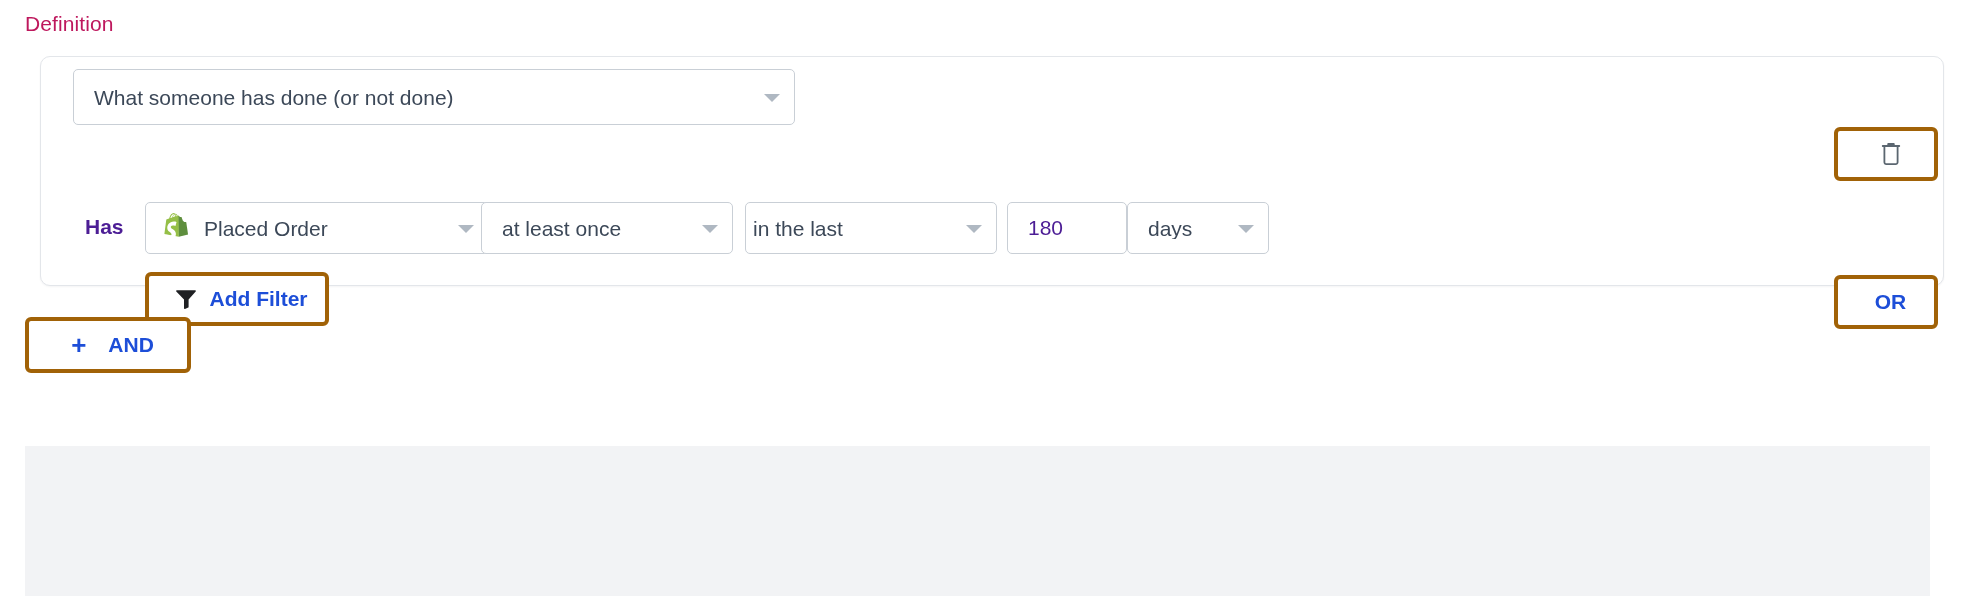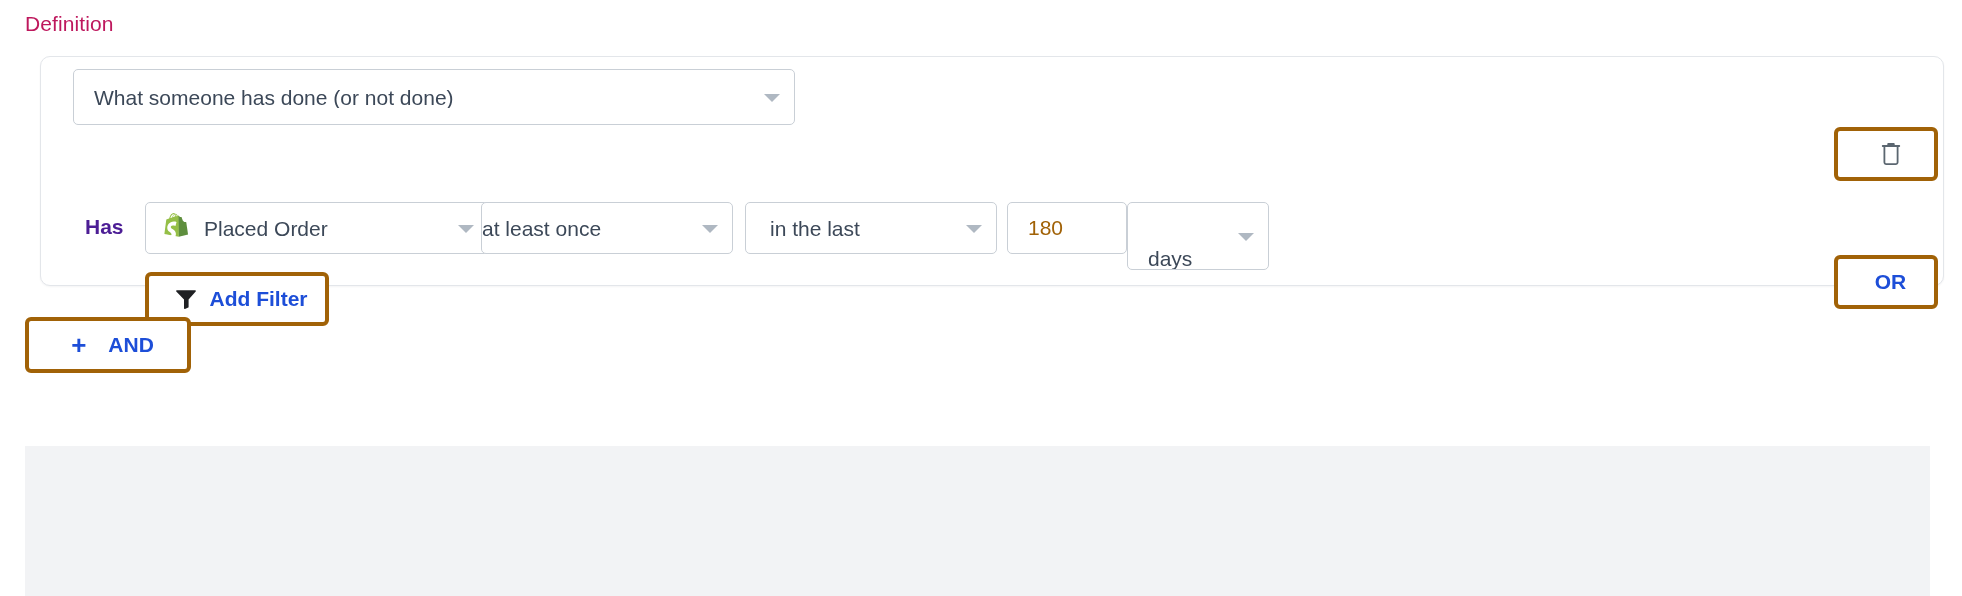--- a/index.html
+++ b/index.html
@@ -100,52 +100,52 @@
     width: 28px;
     height: 30px;
     margin-right: 14px;
     display: block;
   }
   .sel-freq {
     left: 440px;
     top: 145px;
     width: 252px;
     height: 52px;
+    padding-left: 20px;
   }
   .sel-time {
     left: 704px;
     top: 145px;
     width: 252px;
     height: 52px;
-    padding-left: 24px;
+    padding-left: 7px;
   }
   .inp-num {
     left: 966px;
     top: 145px;
     width: 120px;
     height: 52px;
     padding-left: 20px;
   }
   .inp-num input {
     border: 0;
     outline: 0;
     background: transparent;
     font-family: inherit;
     font-size: 21px;
-    color: #a16207;
+    color: #4c1d95;
     width: 100%;
     padding: 0;
   }
   .sel-unit {
     left: 1086px;
     top: 145px;
     width: 142px;
-    height: 68px;
-    padding-left: 20px;
-    align-items: flex-end;
+    height: 52px;
+    padding-left: 20px;
   }
 
   
   .btn {
     position: absolute;
     background: #ffffff;
     border: 4px solid #a16207;
     border-radius: 6px;
     display: flex;
     align-items: center;
@@ -169,21 +169,21 @@
   
   .btn-trash {
     left: 1793px;
     top: 70px;
     width: 104px;
     height: 54px;
   }
   .trash-icon { display: block; }
   .btn-or {
     left: 1793px;
-    top: 198px;
+    top: 218px;
     width: 104px;
     height: 54px;
   }
 
   
   .btn-and {
     left: 25px;
     top: 317px;
     width: 166px;
     height: 56px;

